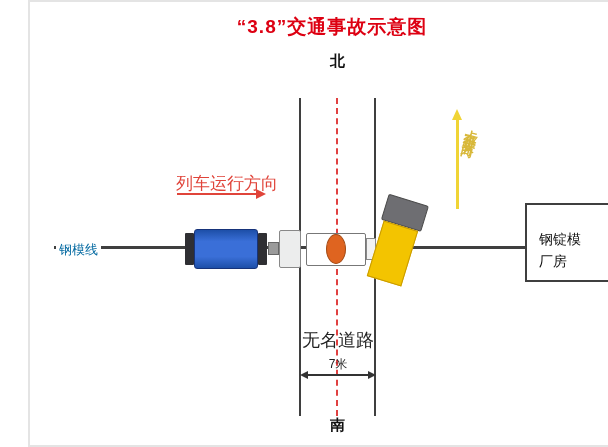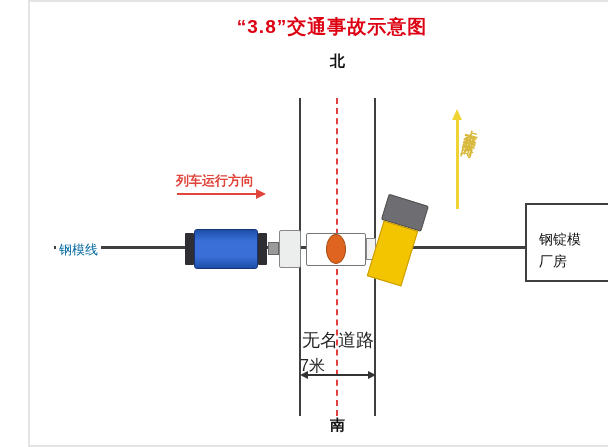--- a/index.html
+++ b/index.html
@@ -32,21 +32,21 @@
     left:306px;top:96px;height:318px;width:0;
     border-left:2px dashed var(--center_dash_red,#e04040);
   }
   
   .rail{left:24px;top:244px;width:472px;height:3px;background:var(--road_line,#3f3f3f);}
   .rail-label{
     left:26px;top:239px;font-size:13px;color:#0369a1;
     background:#ffffff;padding:0 3px;
   }
   
-  .train-dir-label{left:146px;top:170px;font-size:13px;font-weight:bold;color:var(--train_dir_red,#e0443a);}
+  .train-dir-label{left:146px;top:170px;font-size:17px;font-weight:normal;color:var(--train_dir_red,#e0443a);}
   .train-dir-line{left:147px;top:191px;width:80px;height:2px;background:var(--train_dir_red,#e0443a);}
   .train-dir-head{
     left:226px;top:187px;width:0;height:0;
     border-top:5px solid transparent;border-bottom:5px solid transparent;
     border-left:10px solid var(--train_dir_red,#e0443a);
   }
   
   .truck-dir-head{
     left:422px;top:107px;width:0;height:0;
     border-left:5px solid transparent;border-right:5px solid transparent;
@@ -85,21 +85,21 @@
   .truck-body{position:absolute;left:5px;top:27px;width:36px;height:58px;background:var(--truck_yellow,#f3c400);border:1px solid #c89a00;box-sizing:border-box;}
   
   .building{
     left:495px;top:201px;width:99px;height:79px;
     border:2px solid #3f3f3f;background:#fff;box-sizing:border-box;
     padding:24px 0 0 12px;
     font-size:14px;color:#111;line-height:1.55;
   }
   
   .road-name{left:270px;top:326px;width:76px;text-align:center;font-size:18px;color:#222;}
-  .width-label{left:270px;top:354px;width:76px;font-size:16px;color:#222;}
+  .width-label{left:270px;top:354px;width:76px;text-align:center;font-size:12px;color:#222;}
   .dim-line{left:274px;top:372px;width:68px;height:2px;background:#333;}
   .dim-head-left{
     left:270px;top:369px;width:0;height:0;
     border-top:4px solid transparent;border-bottom:4px solid transparent;
     border-right:8px solid #333;
   }
   .dim-head-right{
     left:338px;top:369px;width:0;height:0;
     border-top:4px solid transparent;border-bottom:4px solid transparent;
     border-left:8px solid #333;

